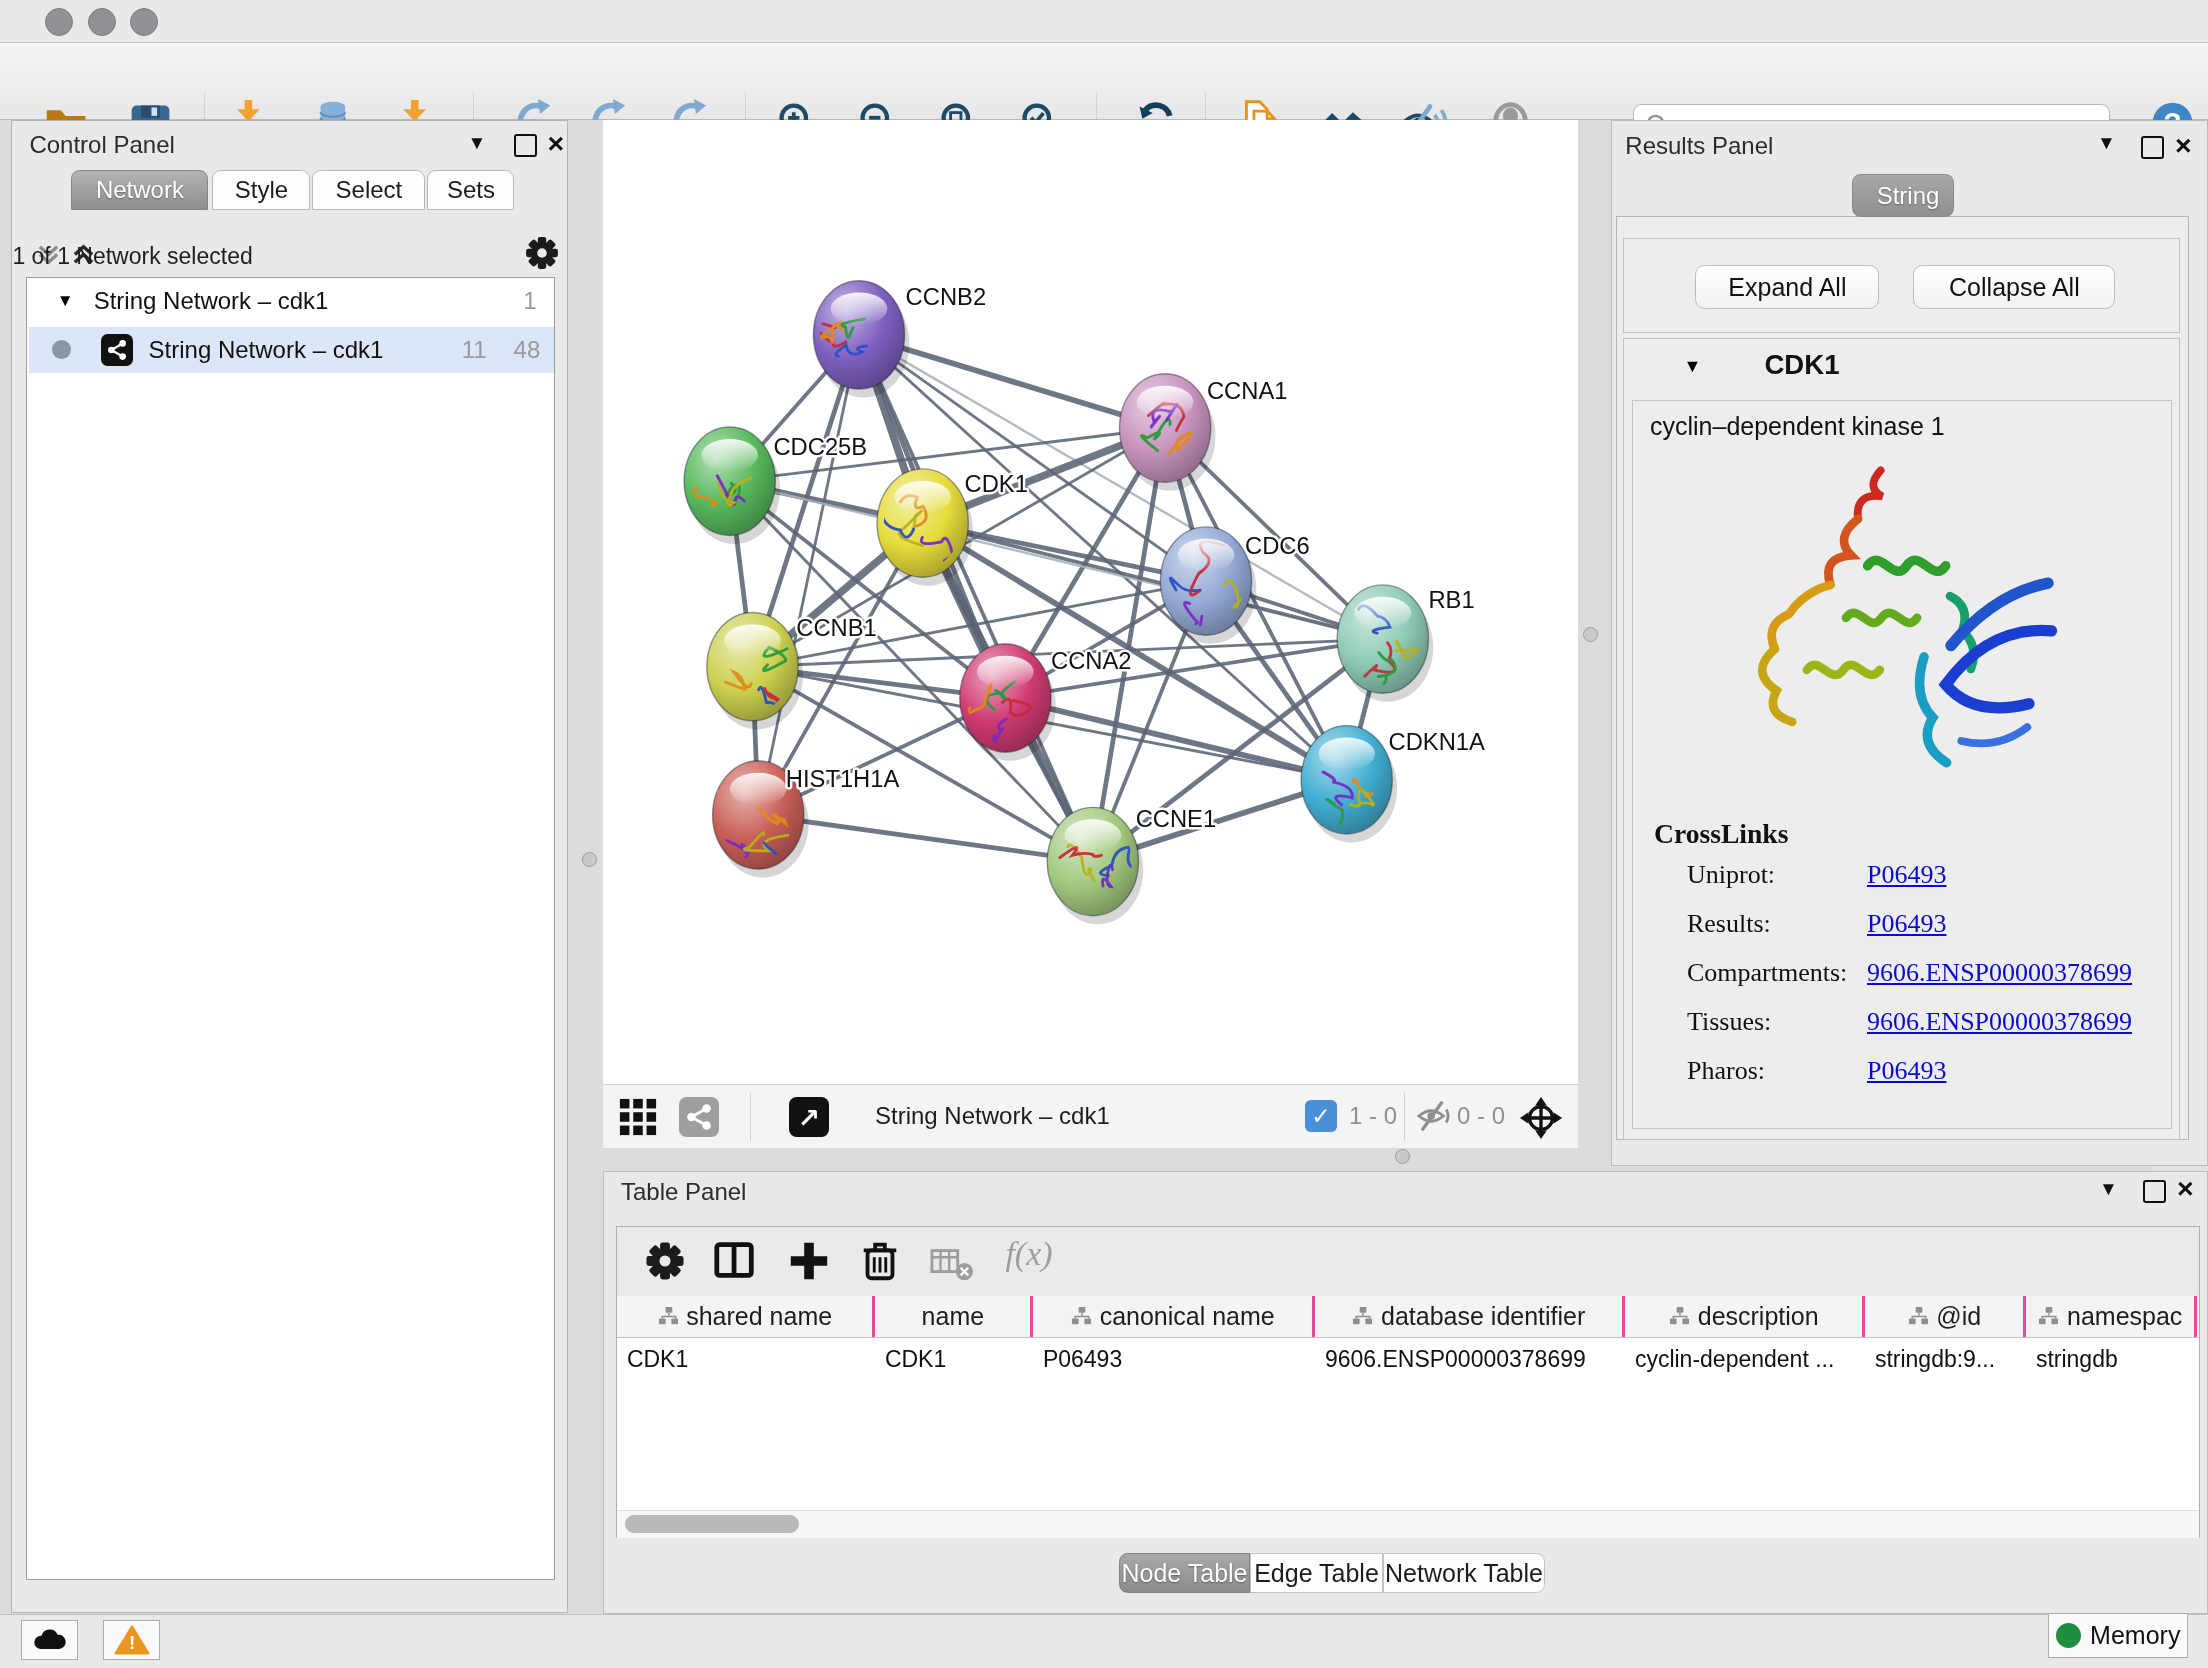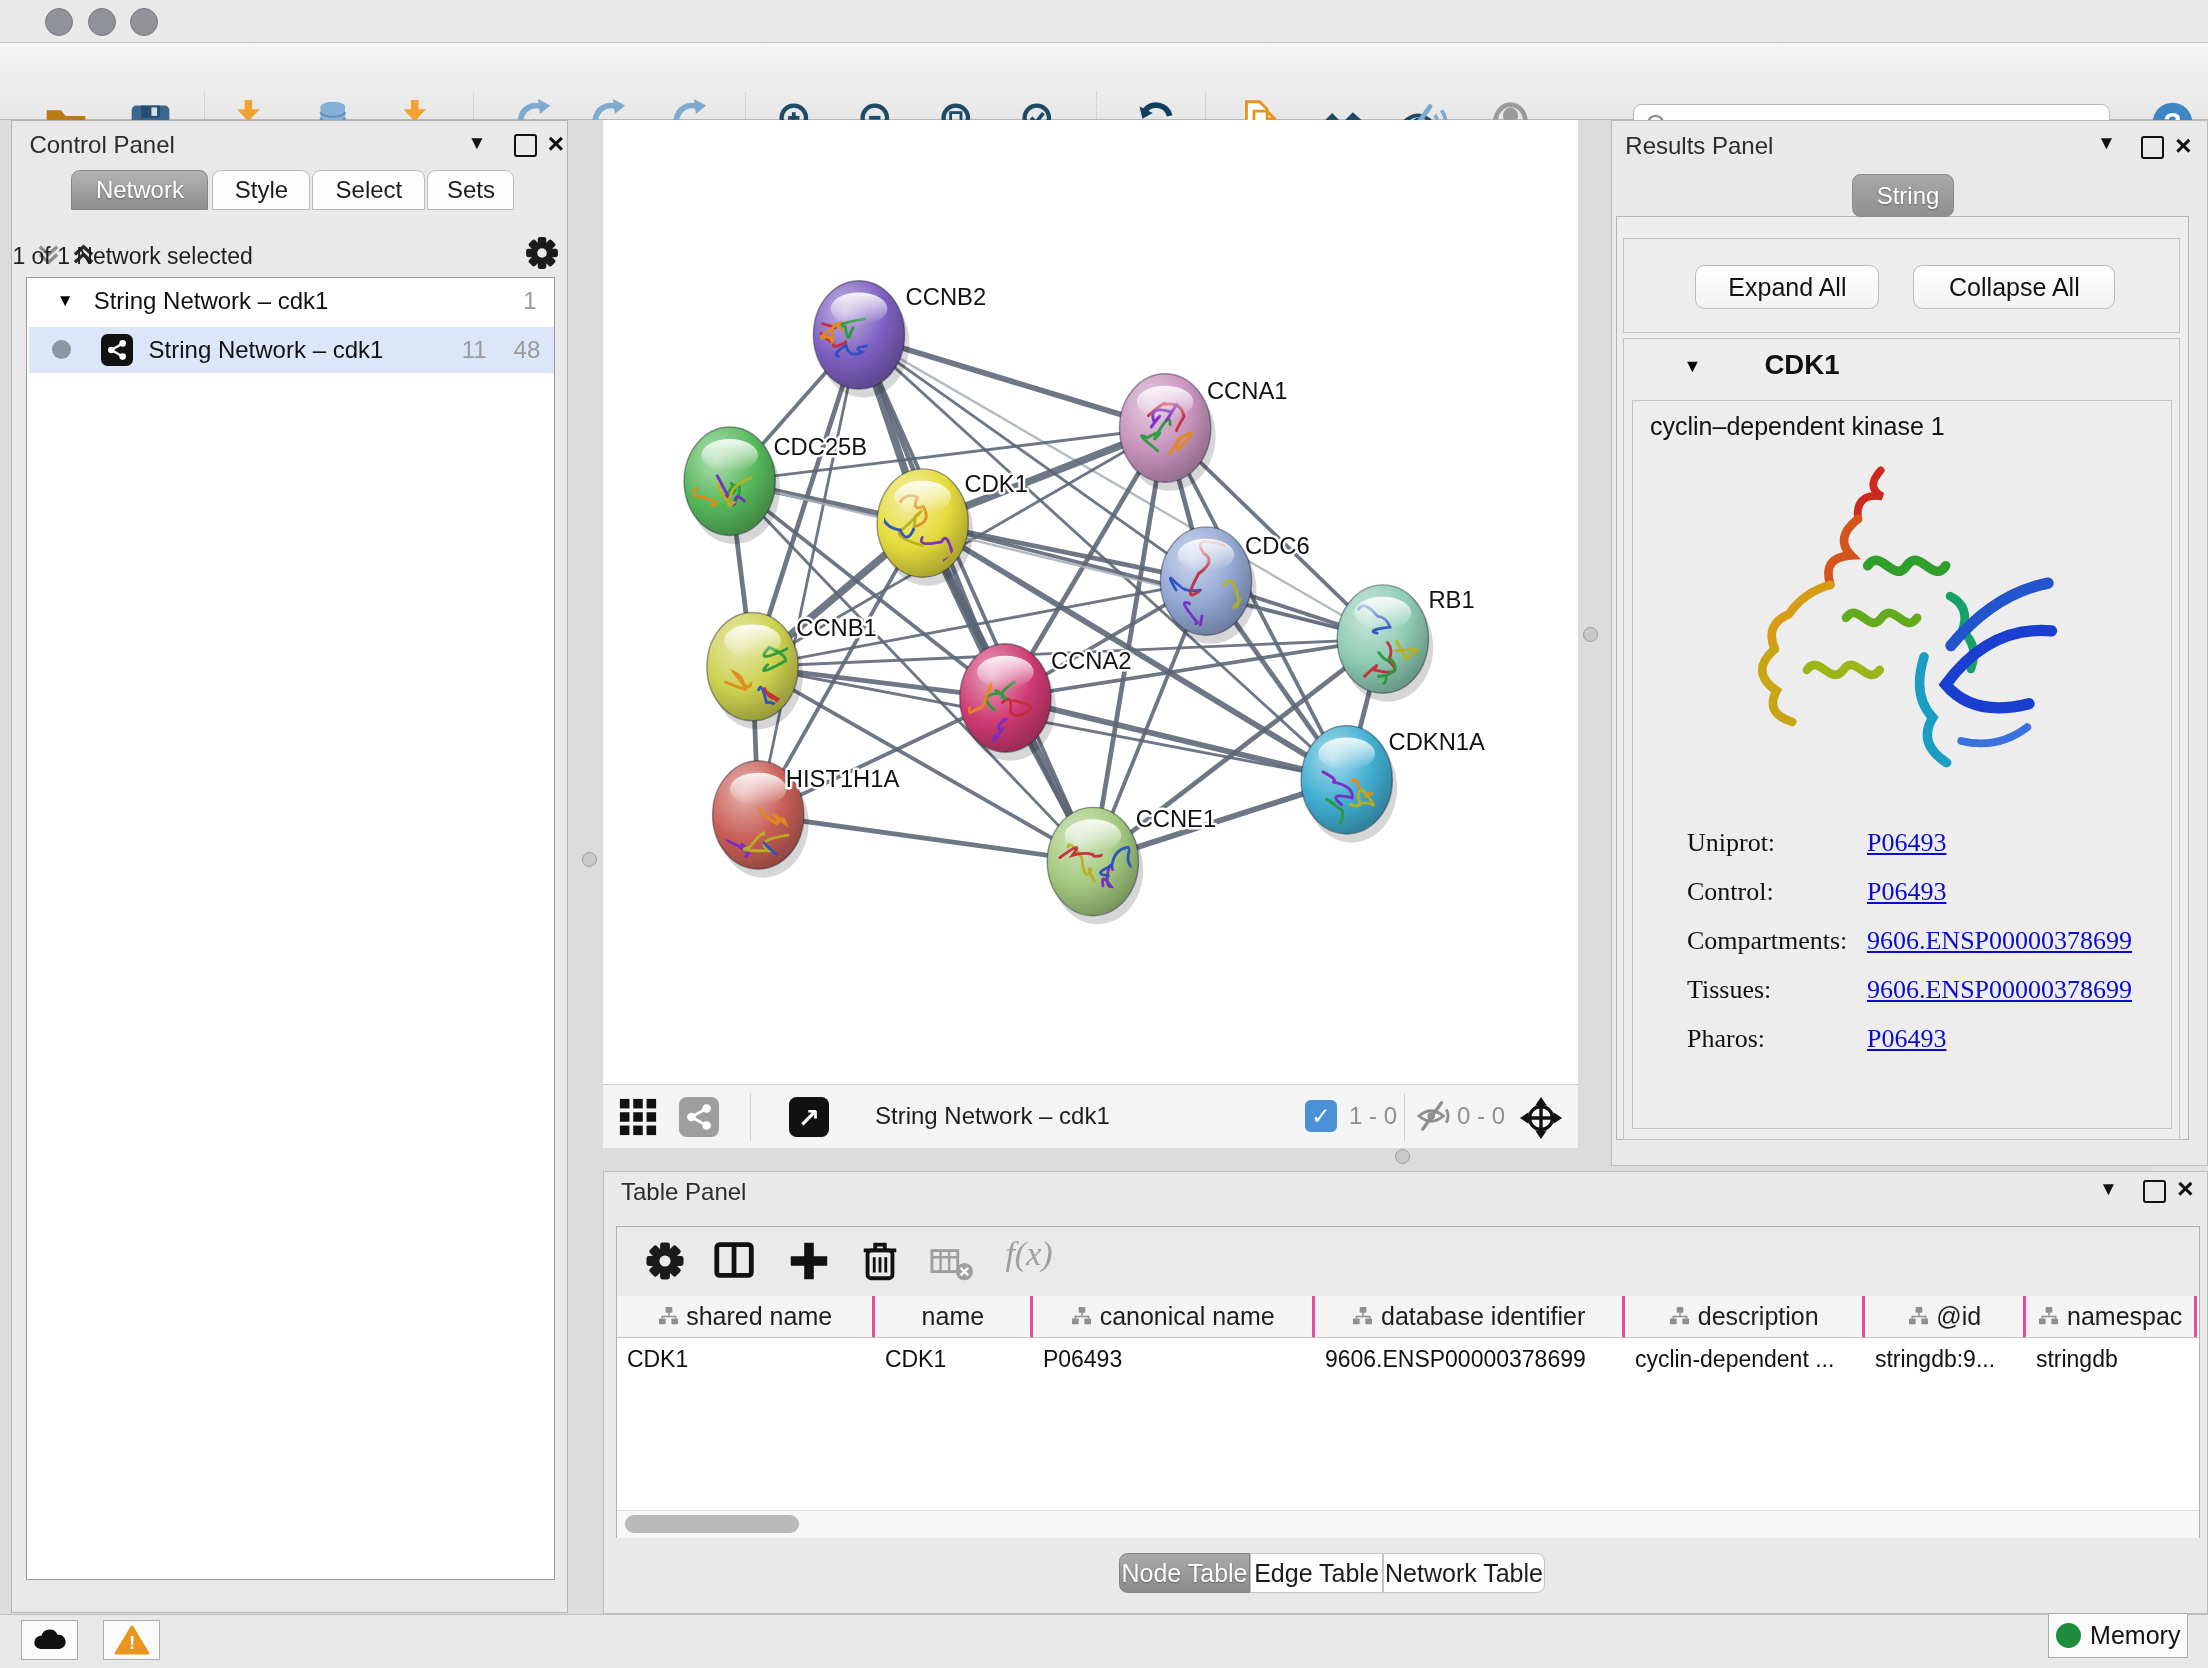--- a/index.html
+++ b/index.html
@@ -651,27 +651,28 @@
           <path d="M190 130 c15 -22 30 22 45 0 c15 -22 30 22 45 0" stroke="#2f9e2a" stroke-width="11"></path>
           <path d="M165 190 c14 -20 27 20 41 0 c14 -20 27 20 41 0" stroke="#63ab1d" stroke-width="10"></path>
           <path d="M285 165 q24 12 14 40 q20 18 10 44" stroke="#18a06b" stroke-width="10"></path>
           <path d="M255 235 q-14 45 10 70 q-18 30 16 52" stroke="#1b9ec4" stroke-width="11"></path>
           <path d="M398 150 q-62 12 -112 72" stroke="#2255cc" stroke-width="13"></path>
           <path d="M402 205 q-72 -6 -122 62 q32 38 96 22" stroke="#1a3fd0" stroke-width="13"></path>
           <path d="M298 332 q42 10 76 -16" stroke="#3a70e0" stroke-width="9"></path>
         </svg>
 
         <div class="abs" style="left:21px;top:417px;width:504px;">
+          <div style="font-family:'Liberation Serif','DejaVu Serif',serif;font-size:27.6px;font-weight:bold;color:#111;">CrossLinks</div>
           <div id="crosslinks-rows">
               <div class="cl-row">
                 <span class="cl-label">Uniprot:</span>
                 <a class="cl-link">P06493</a>
               </div>
               <div class="cl-row">
-                <span class="cl-label">Control:</span>
+                <span class="cl-label">Results:</span>
                 <a class="cl-link">P06493</a>
               </div>
               <div class="cl-row">
                 <span class="cl-label">Compartments:</span>
                 <a class="cl-link">9606.ENSP00000378699</a>
               </div>
               <div class="cl-row">
                 <span class="cl-label">Tissues:</span>
                 <a class="cl-link">9606.ENSP00000378699</a>
               </div>

